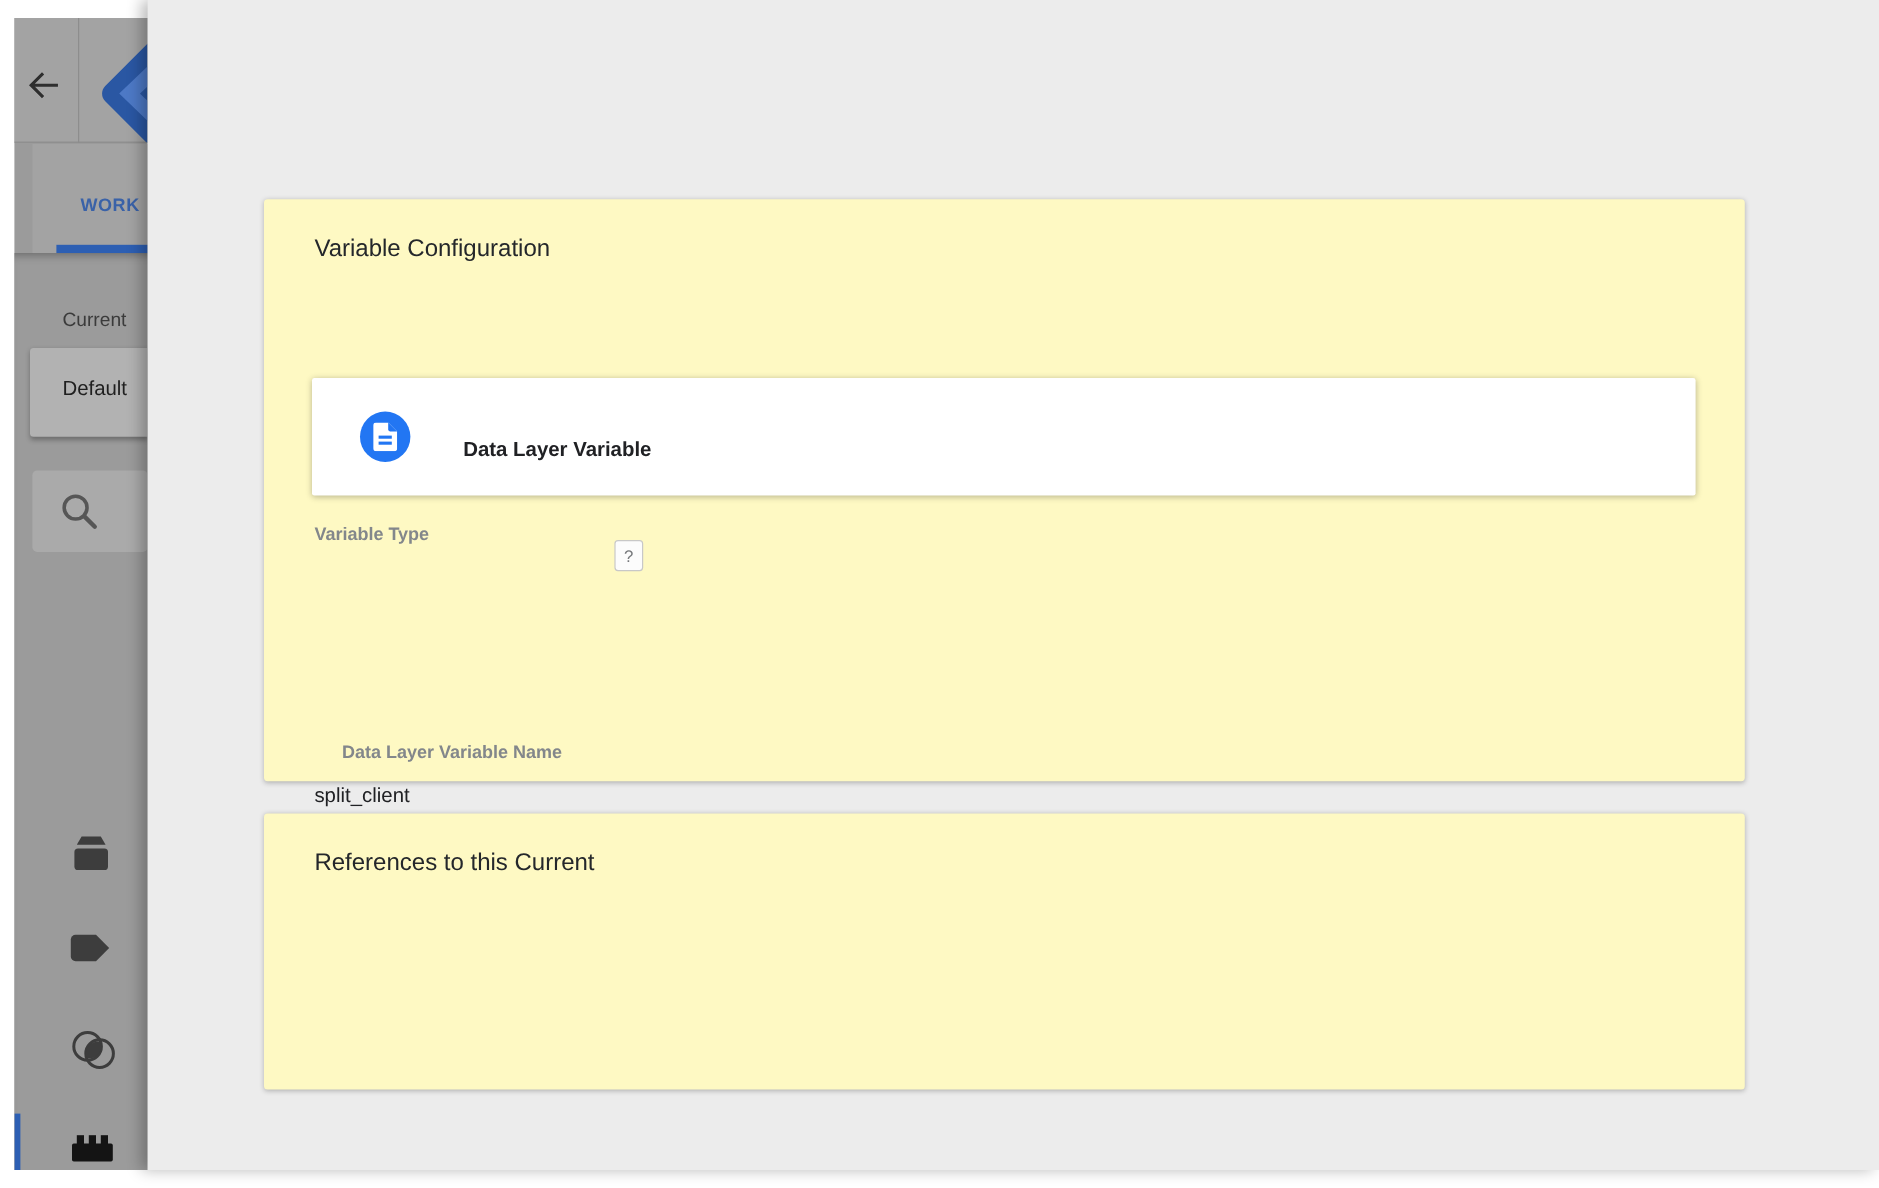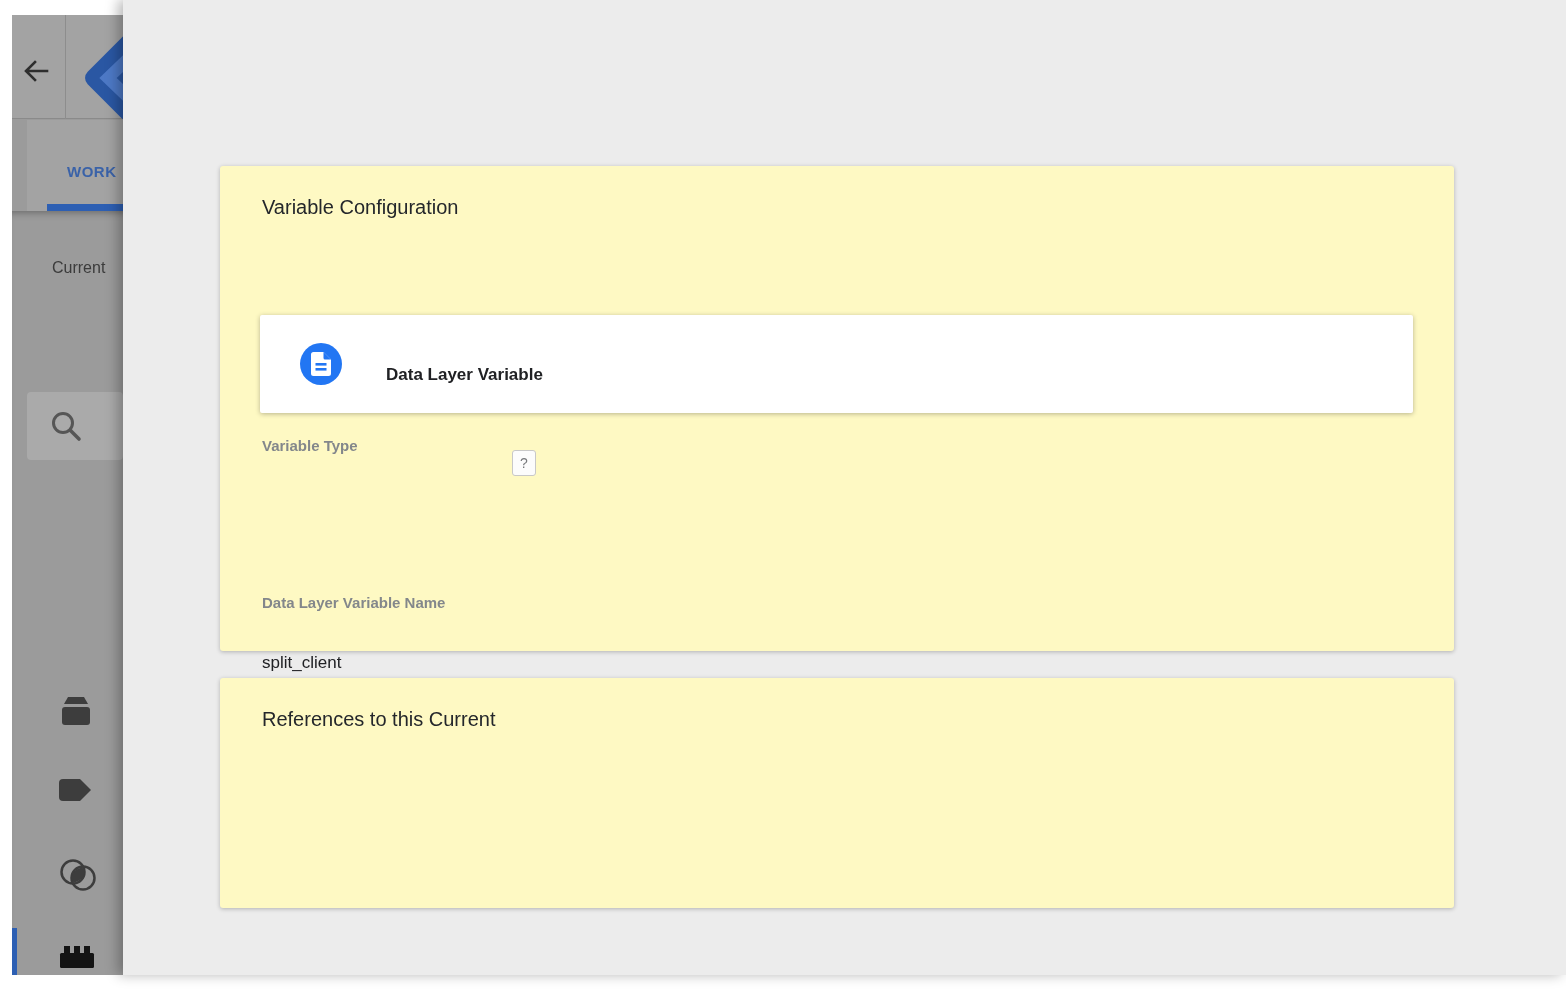--- a/index.html
+++ b/index.html
@@ -106,20 +106,23 @@
       </div>
     </div>
 
     <div class="bg-tabbar">
       <div class="bg-tab-label">WORK</div>
       <div class="bg-tab-underline"></div>
     </div>
 
     <div class="bg-content">
       <div class="bg-current">Current</div>
+      <div class="bg-ws-card">
+        <span>Default</span>
+      </div>
       <div class="bg-search">
         <span>
           <svg width="36" height="36" viewBox="0 0 36 36">
             <circle cx="15" cy="15" r="9.5" fill="none" stroke="#565656" stroke-width="3"></circle>
             <line x1="22.5" y1="22.5" x2="31" y2="31" stroke="#565656" stroke-width="3.6" stroke-linecap="round"></line>
           </svg>
         </span>
       </div>
 
       <div class="bg-nav-item nav-overview">
@@ -172,21 +175,21 @@
           <svg width="20" height="24" viewBox="0 0 20 24">
             <path d="M2.5 0 H12.5 L20 7.5 V21.5 A2.5 2.5 0 0 1 17.5 24 H2.5 A2.5 2.5 0 0 1 0 21.5 V2.5 A2.5 2.5 0 0 1 2.5 0 Z" fill="#ffffff"></path>
             <path d="M12.5 0 L20 7.5 H14 A1.5 1.5 0 0 1 12.5 6 Z" fill="#2276f3"></path>
             <rect x="4.5" y="11" width="11" height="2.6" fill="#2276f3"></rect>
             <rect x="4.5" y="16" width="11" height="2.6" fill="#2276f3"></rect>
           </svg>
         </div>
         <div class="row-title">Data Layer Variable</div>
       </div>
 
-      <div class="field-label" style="top:428px;">Data Layer Variable Name</div>
+      <div class="field-label" style="top:453px;margin-left:23px;">Data Layer Variable Name</div>
       <div class="help-chip">?</div>
       <div class="field-value" style="top:487px;">split_client</div>
 
       <div class="field-label" style="top:550px;">Data Layer Version</div>
       <div class="field-value" style="top:581px;">Version 2</div>
     </div>
 
     <div class="card card-refs">
       <div class="card-heading">References to this Current</div>
 

